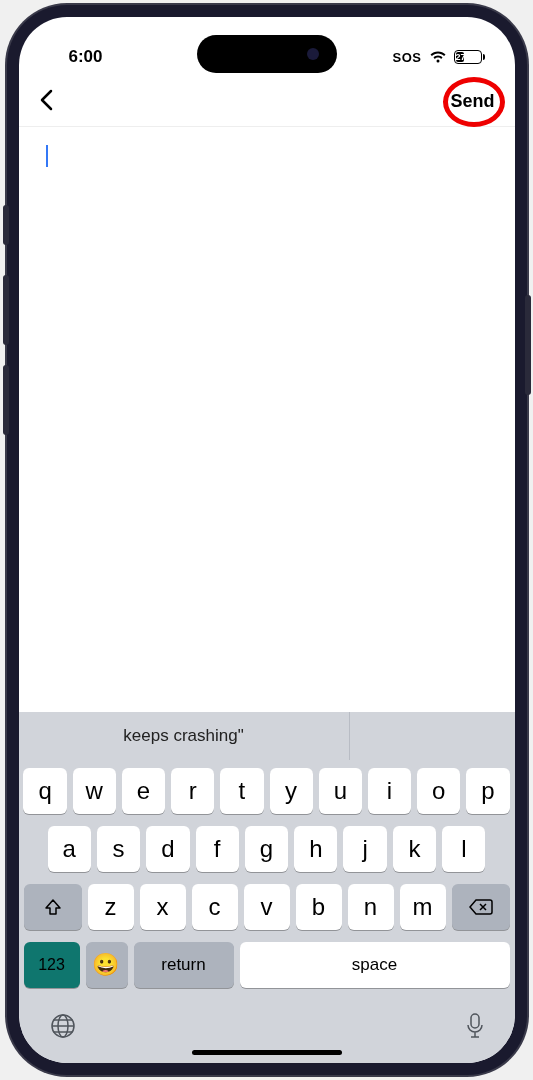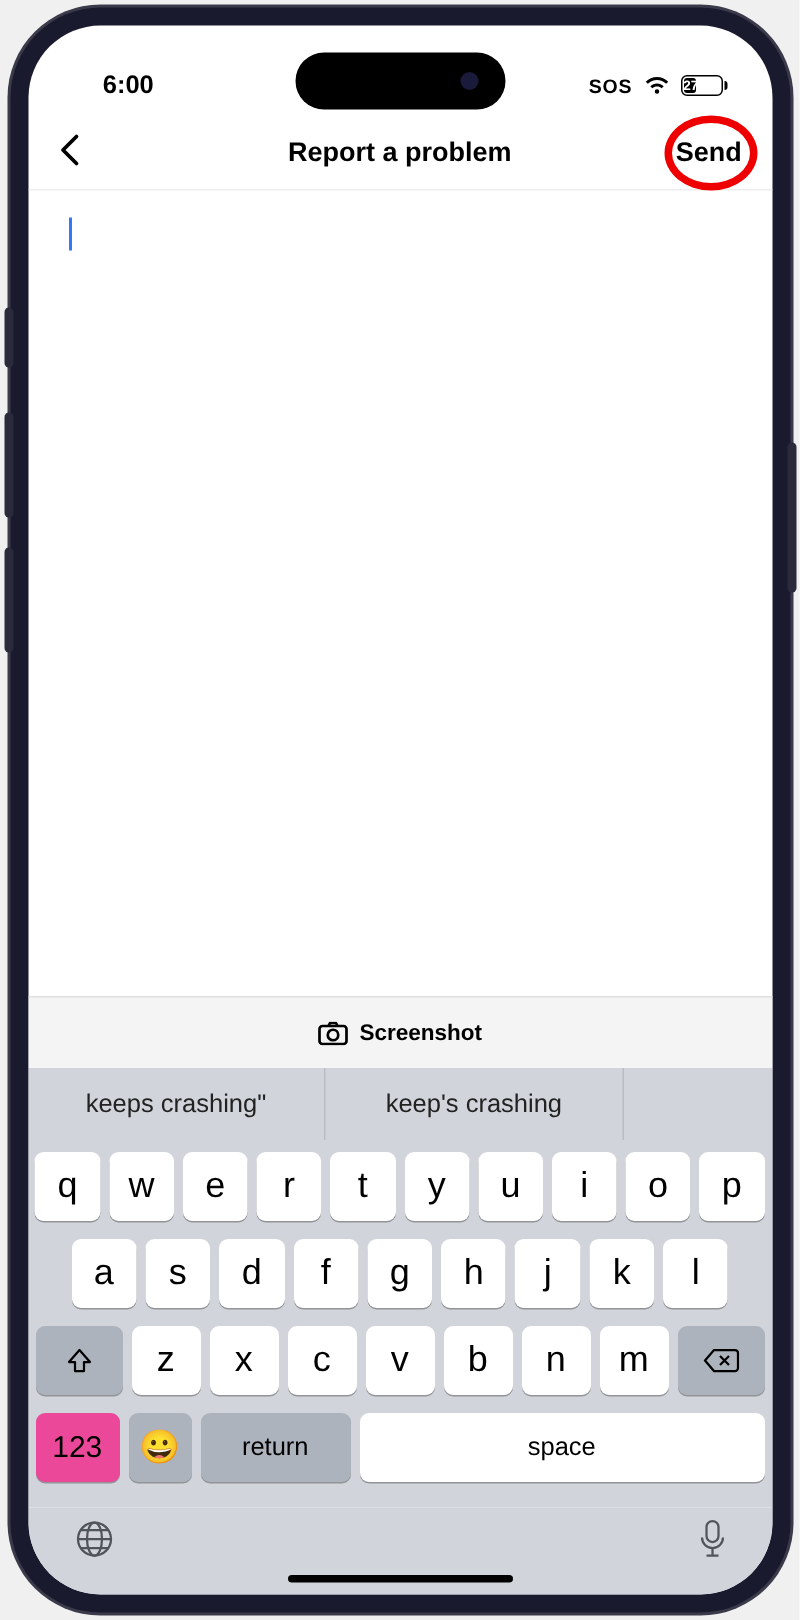--- a/index.html
+++ b/index.html
@@ -38,21 +38,21 @@
     .suggestions { background: #d1d4da; height: 48px; display: flex; align-items: stretch; }
     .suggestion { flex: 1; display: flex; align-items: center; justify-content: center; font-size: 17px; color: #222; border-right: 1px solid #b8bcc4; cursor: pointer; }
     .suggestion:last-child { border-right: none; flex: 0.5; }
     .keyboard { background: #d1d4da; padding: 8px 5px 5px; }
     .key-row { display: flex; gap: 6px; margin-bottom: 12px; justify-content: center; }
     .key { background: #fff; border-radius: 6px; height: 46px; display: flex; align-items: center; justify-content: center; font-size: 24px; font-weight: 400; box-shadow: 0 1px 0 rgba(0,0,0,0.3); cursor: pointer; flex: 1; }
     .key-row-2 { padding: 0 24px; }
     .key-special { background: #adb3bd; flex: 0 0 58px; }
     .key-space { flex: 1; font-size: 17px; }
     .key-return { flex: 0 0 100px; font-size: 17px; background: #adb3bd; }
-    .key-123 { flex: 0 0 56px; font-size: 20px; background: #ec4899; }
+    .key-123 { flex: 0 0 56px; font-size: 16px; background: #0f766e; }
     .key-emoji { flex: 0 0 42px; background: #adb3bd; font-size: 22px; }
     .bottom-bar { background: #d1d4da; height: 58px; display: flex; justify-content: space-between; align-items: center; padding: 0 30px 10px; }
     .globe-icon, .mic-icon { font-size: 26px; color: #555; cursor: pointer; }
     .home-indicator { position: absolute; bottom: 8px; left: 50%; transform: translateX(-50%); width: 150px; height: 5px; background: #000; border-radius: 3px; }
     .shift-arrow { width: 20px; height: 20px; }
     .delete-x { width: 24px; height: 18px; }
   </style>
 </head>
 <body>
 
@@ -86,43 +86,31 @@
         </span>
       </div>
     </div>
 
     <div class="nav-bar">
       <span class="back-chevron">
         <svg width="14" height="22" viewBox="0 0 14 22">
             <path d="M12 2L3 11l9 9" stroke="#000" stroke-width="2.5" fill="none" stroke-linecap="round" stroke-linejoin="round"></path>
           </svg>
       </span>
-      <span class="nav-title">Report a problem</span>
       <span class="send-btn">Send</span>
       <div class="send-highlight"></div>
     </div>
 
     <div class="content-area">
       <span class="cursor"></span>
     </div>
 
-    <div class="screenshot-bar">
-      <span class="camera-icon">
-        <svg width="20" height="16" viewBox="0 0 20 16">
-            <rect x="1" y="3" width="18" height="12" rx="2" stroke="#000" stroke-width="1.8" fill="none"></rect>
-            <circle cx="10" cy="9" r="3.5" stroke="#000" stroke-width="1.8" fill="none"></circle>
-            <path d="M7 3l1-2h4l1 2" stroke="#000" stroke-width="1.8" fill="none"></path>
-          </svg>
-      </span>
-      <span>Screenshot</span>
-    </div>
 
     <div class="suggestions">
       <div class="suggestion">keeps crashing"</div>
-      <div class="suggestion">keep's crashing</div>
       <div class="suggestion"></div>
     </div>
 
     <div class="keyboard">
       <div class="key-row">
         <div class="key">q</div>
         <div class="key">w</div>
         <div class="key">e</div>
         <div class="key">r</div>
         <div class="key">t</div>

